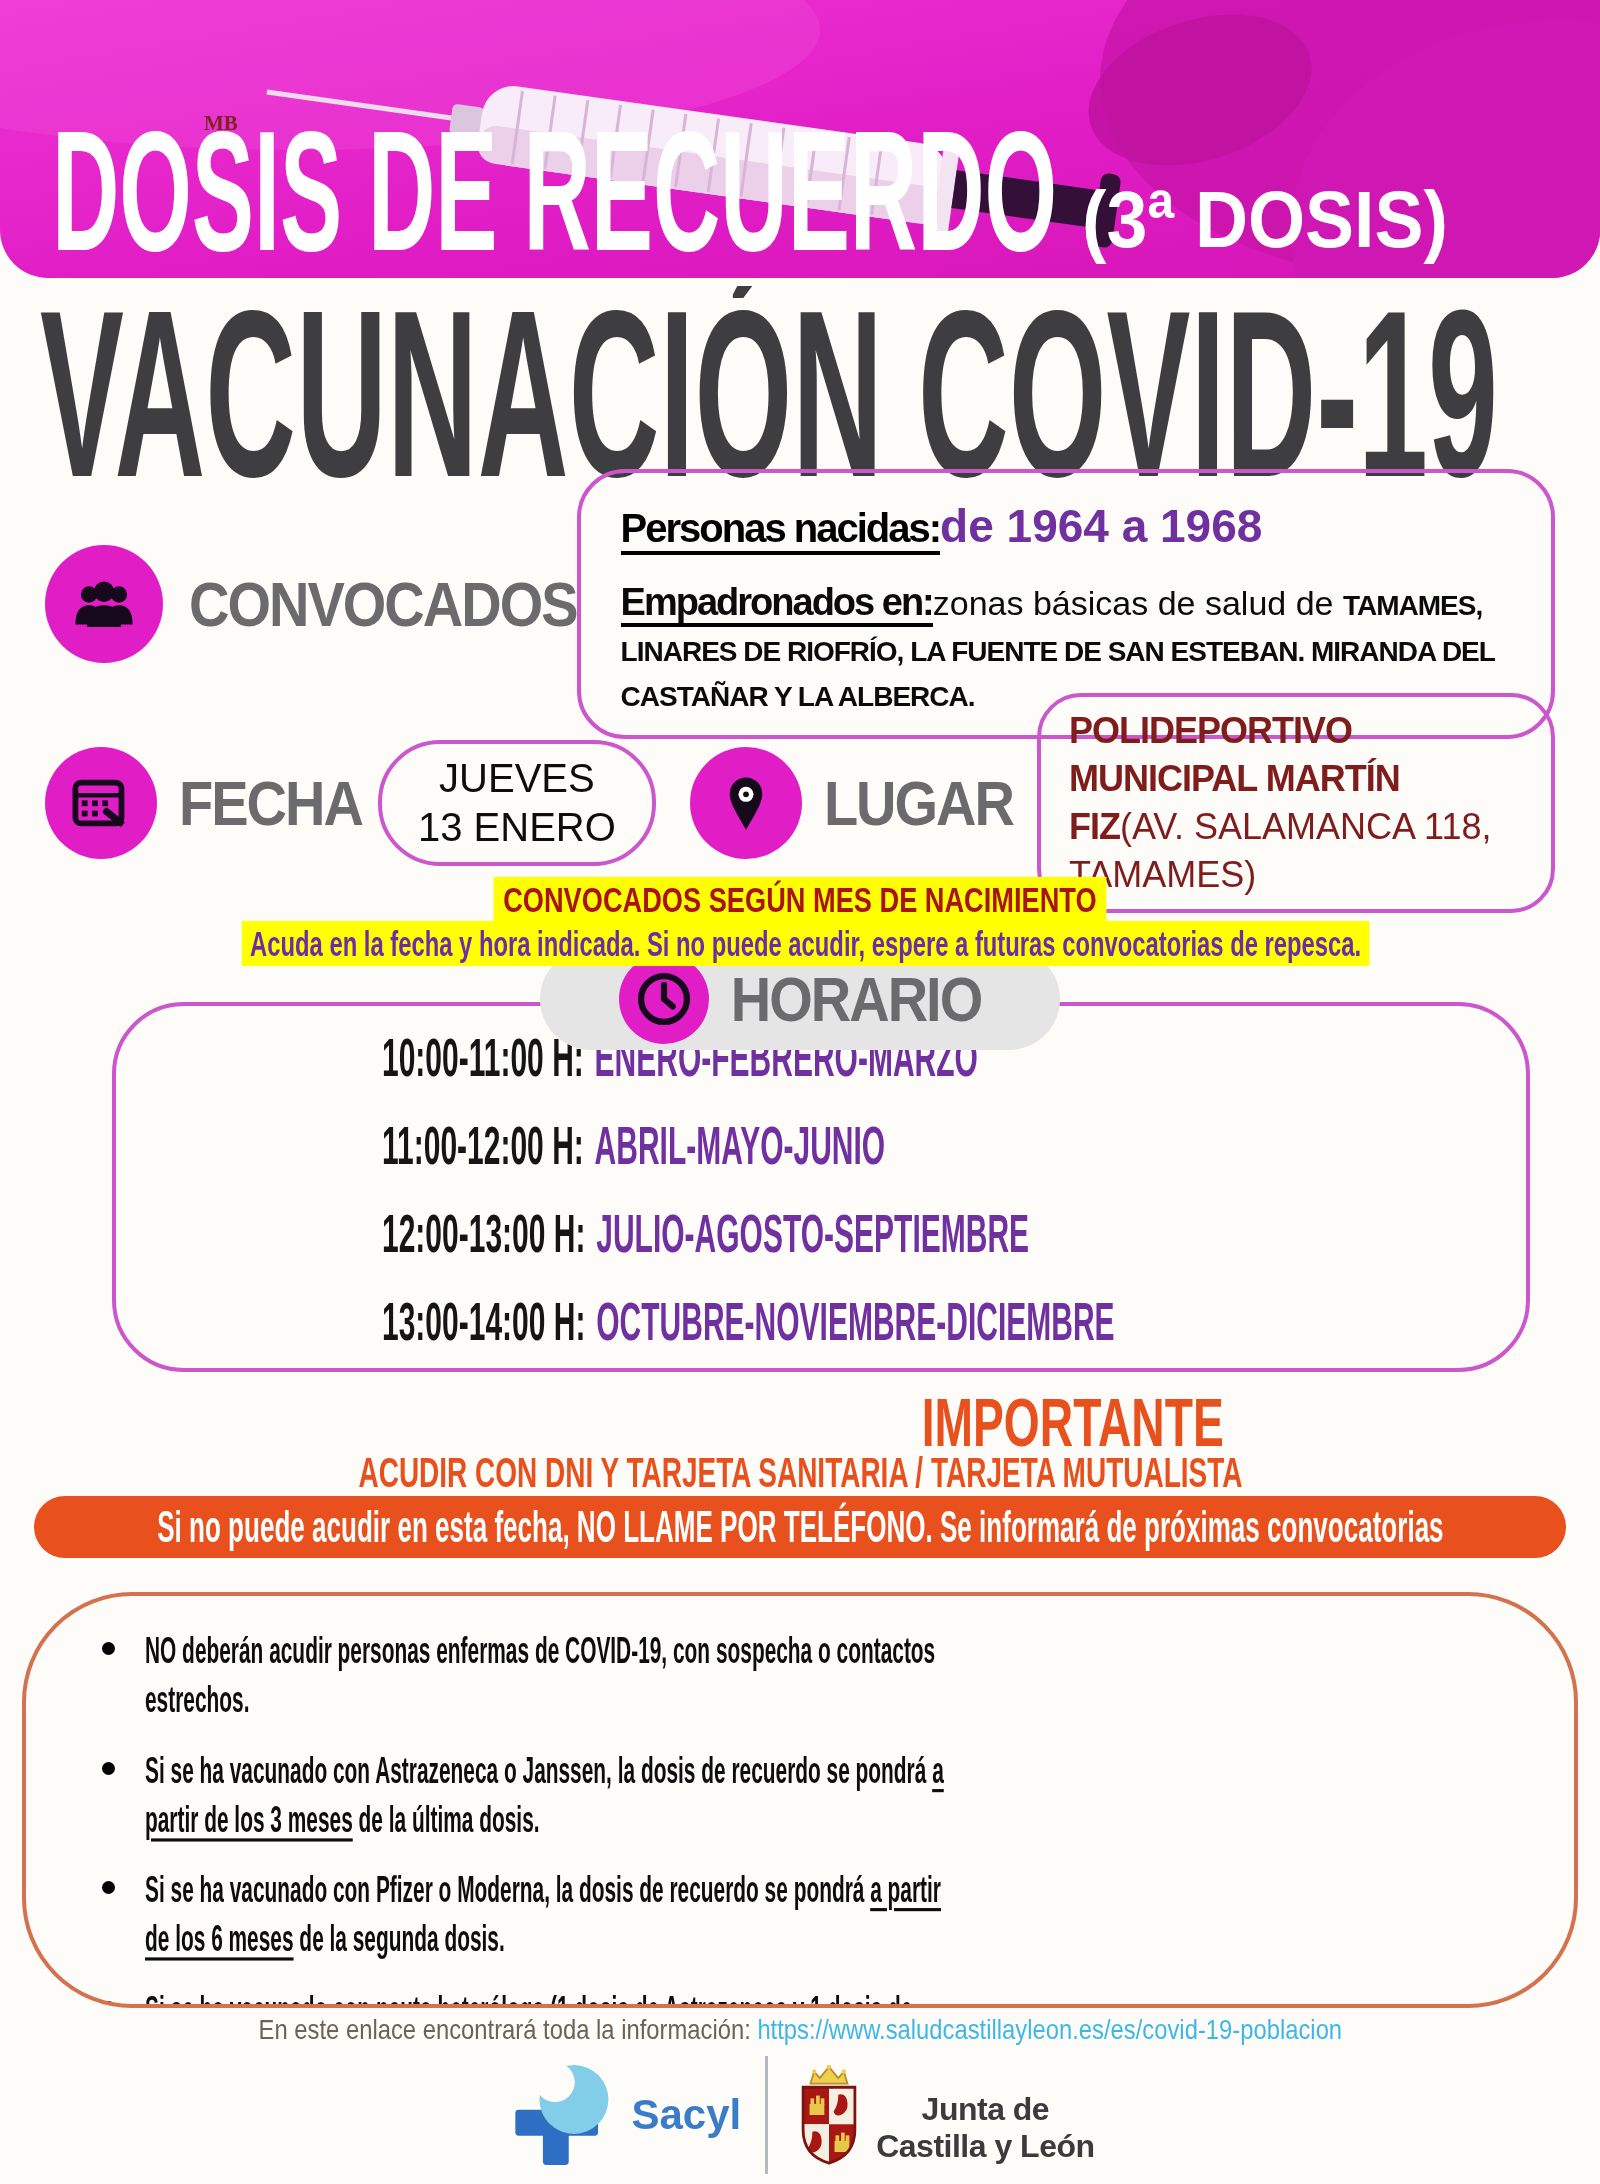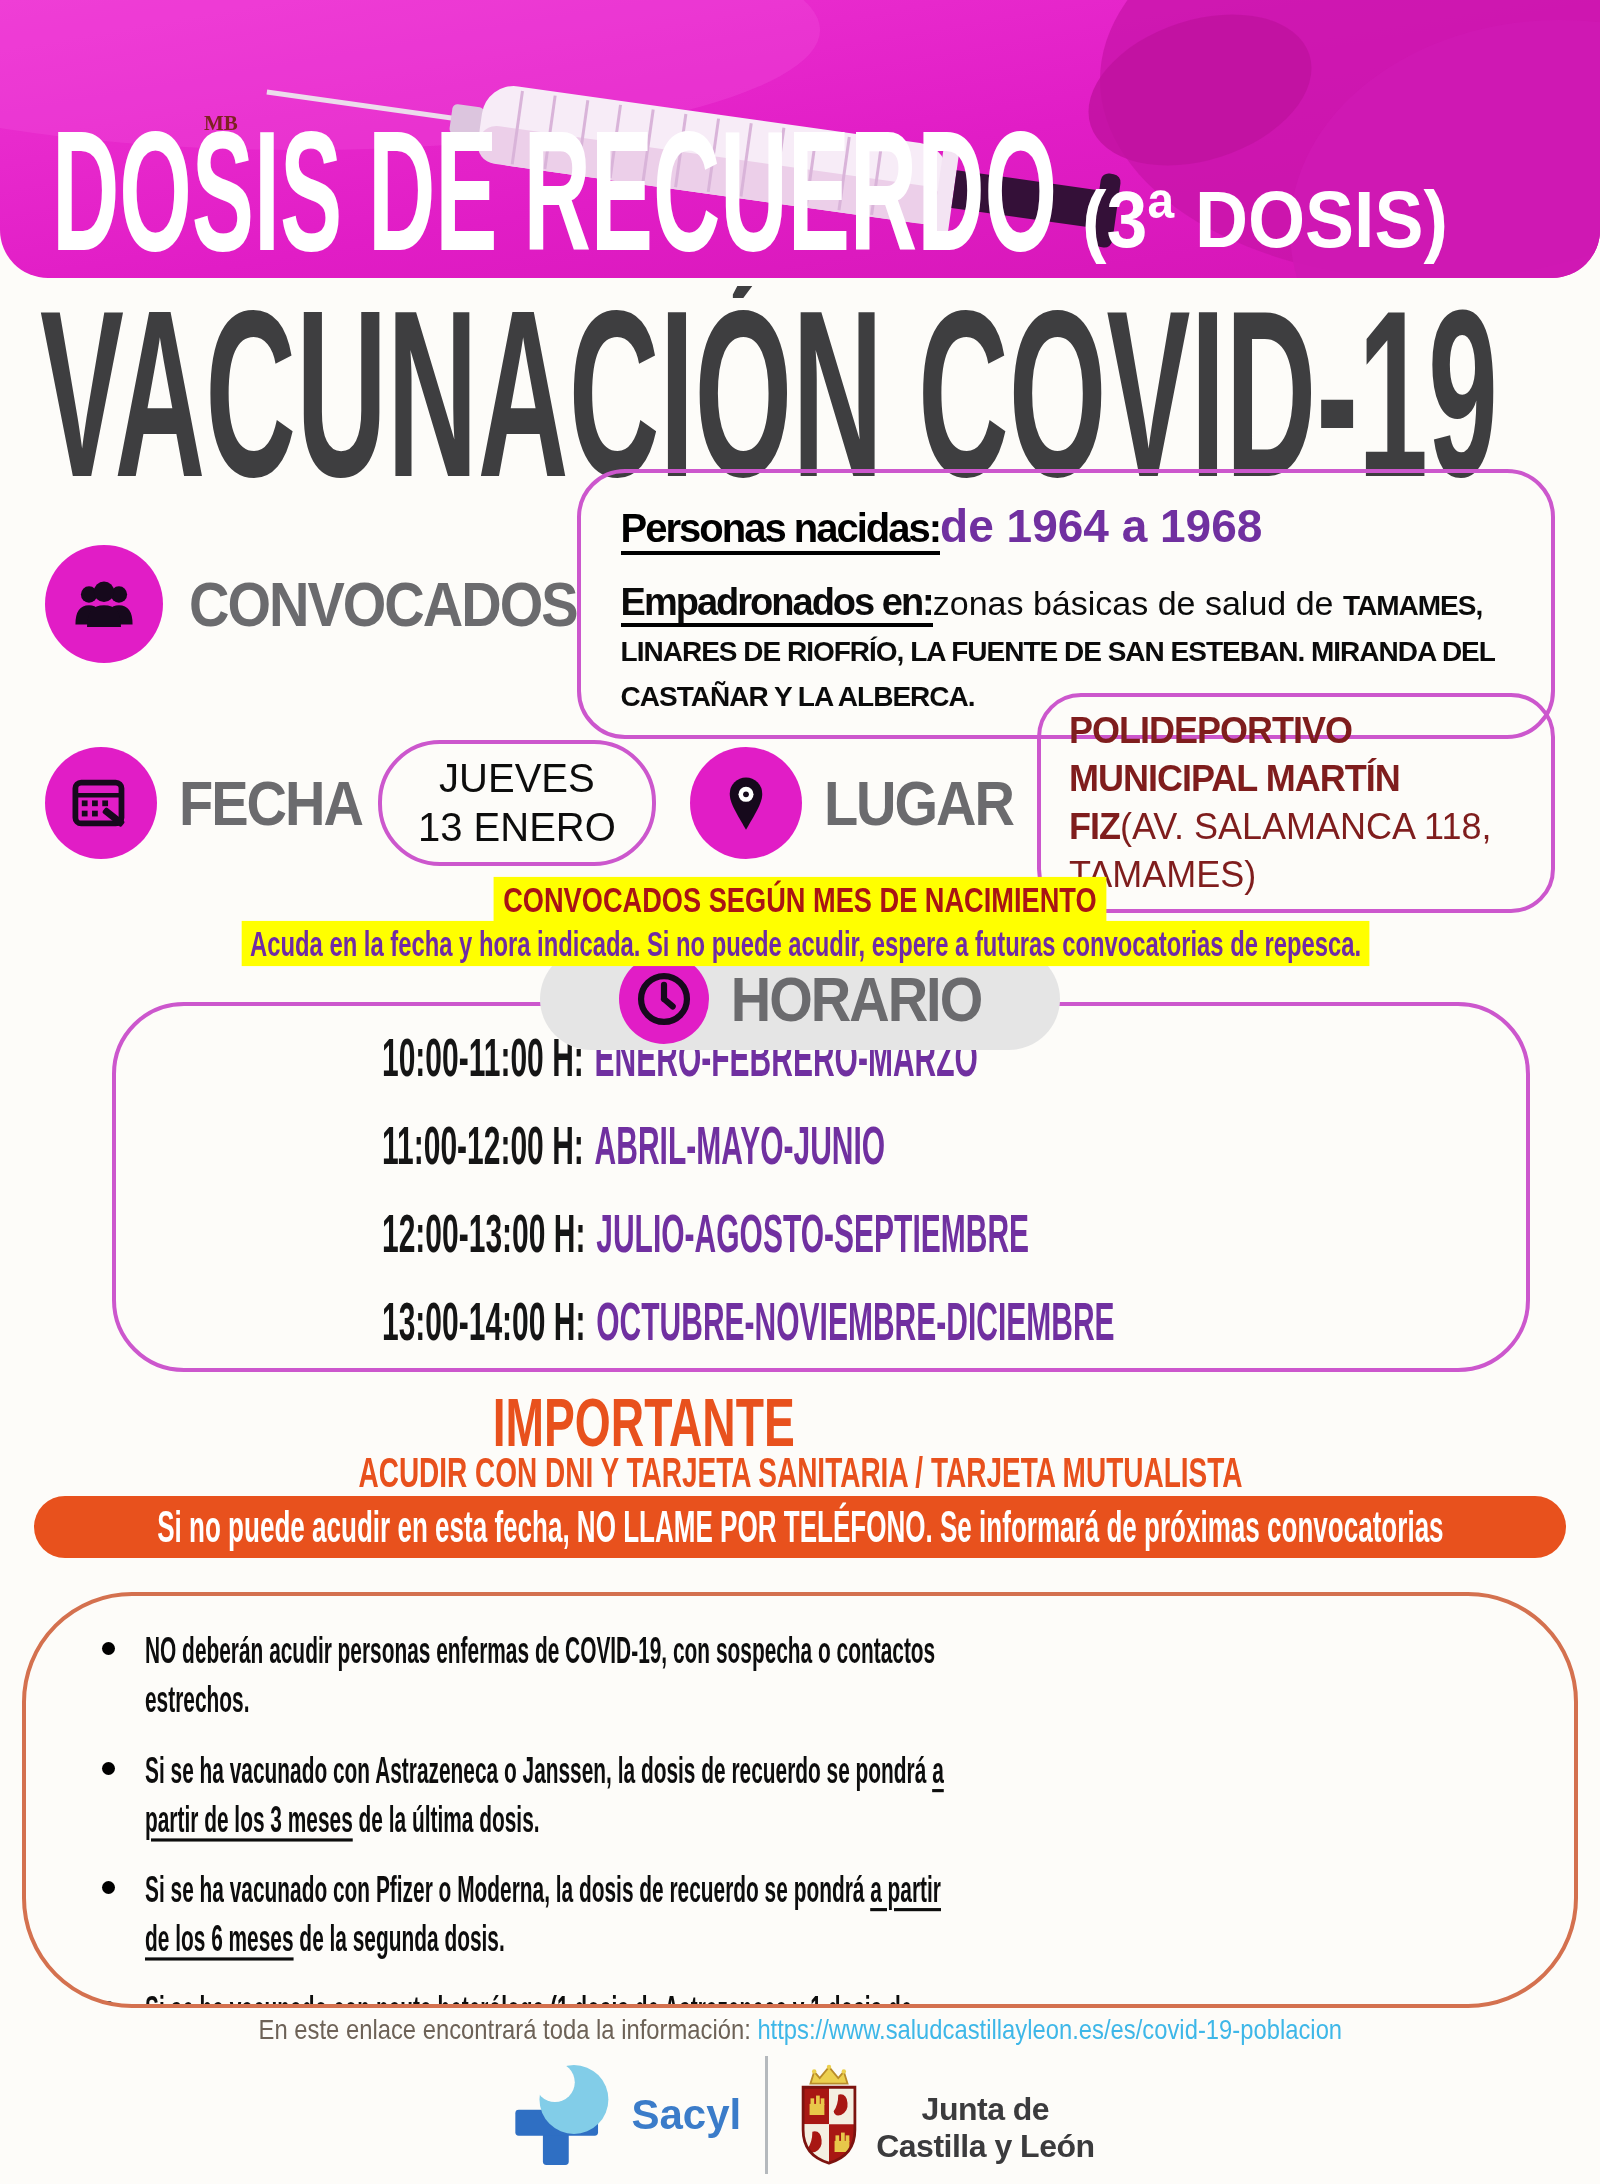--- a/index.html
+++ b/index.html
@@ -60,21 +60,21 @@
   .horario-head{position:absolute;top:948px;left:50%;transform:translateX(-50%);width:520px;height:102px;background:#e5e5e5;
                 border-radius:54px;display:flex;align-items:center;justify-content:center;gap:22px;z-index:3;}
   .horario-head .picircle{width:90px;height:90px;}
   .slots{position:absolute;top:1014px;left:382px;z-index:2;}
   .slot{height:88px;display:flex;align-items:center;font-size:50px;font-weight:bold;white-space:nowrap;
         transform:scale(.6,1.08);transform-origin:0 50%;}
   .slot-time{color:#151515;}
   .slot-months{color:var(--purple);margin-left:18px;}
 
   
-  .imp-title{position:absolute;top:1384px;width:1288px;text-align:center;}
+  .imp-title{position:absolute;top:1384px;width:1288px;text-align:right;}
   .imp-title span{display:inline-block;font-size:66px;font-weight:bold;color:var(--orange);transform:scale(.7,1.05);transform-origin:center;}
   .imp-sub{position:absolute;top:1450px;width:1600px;text-align:center;}
   .imp-sub span{display:inline-block;font-size:40px;font-weight:bold;color:var(--orange);transform:scale(.7,1.05);transform-origin:center;white-space:nowrap;}
   .banner{position:absolute;top:1496px;left:34px;right:34px;height:62px;background:var(--orange);border-radius:32px;
           display:flex;align-items:center;justify-content:center;}
   .banner span{display:inline-block;color:#fff;font-size:42px;font-weight:bold;white-space:nowrap;transform:scale(.62,1.05);transform-origin:center;}
 
   
   .notes-box{position:absolute;top:1592px;left:22px;right:22px;height:416px;border:4px solid var(--orangeborder);
              border-radius:110px;padding:30px 40px 10px 64px;overflow:hidden;}

